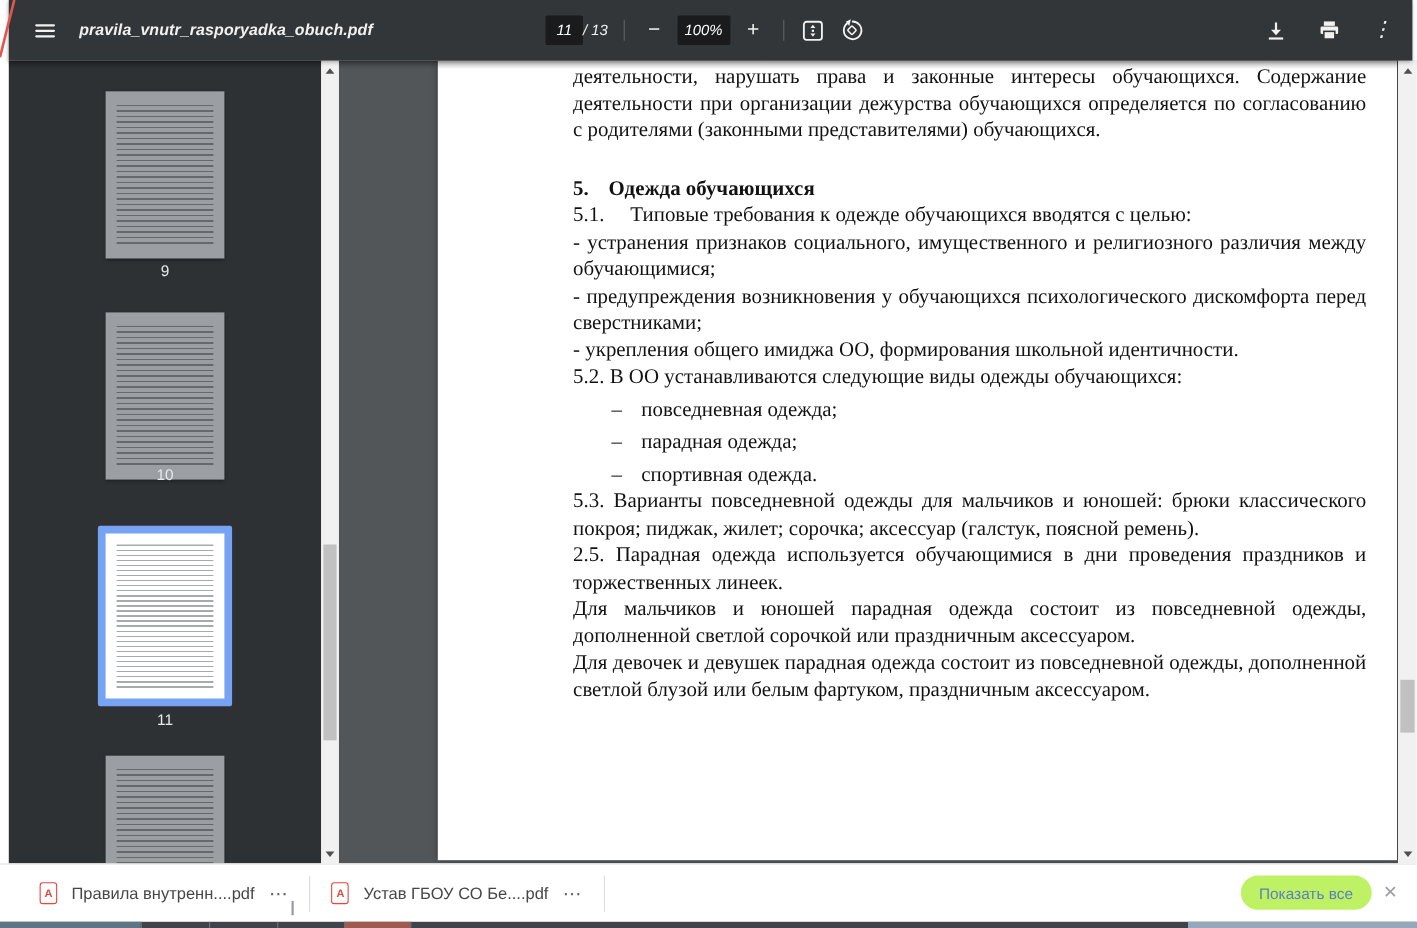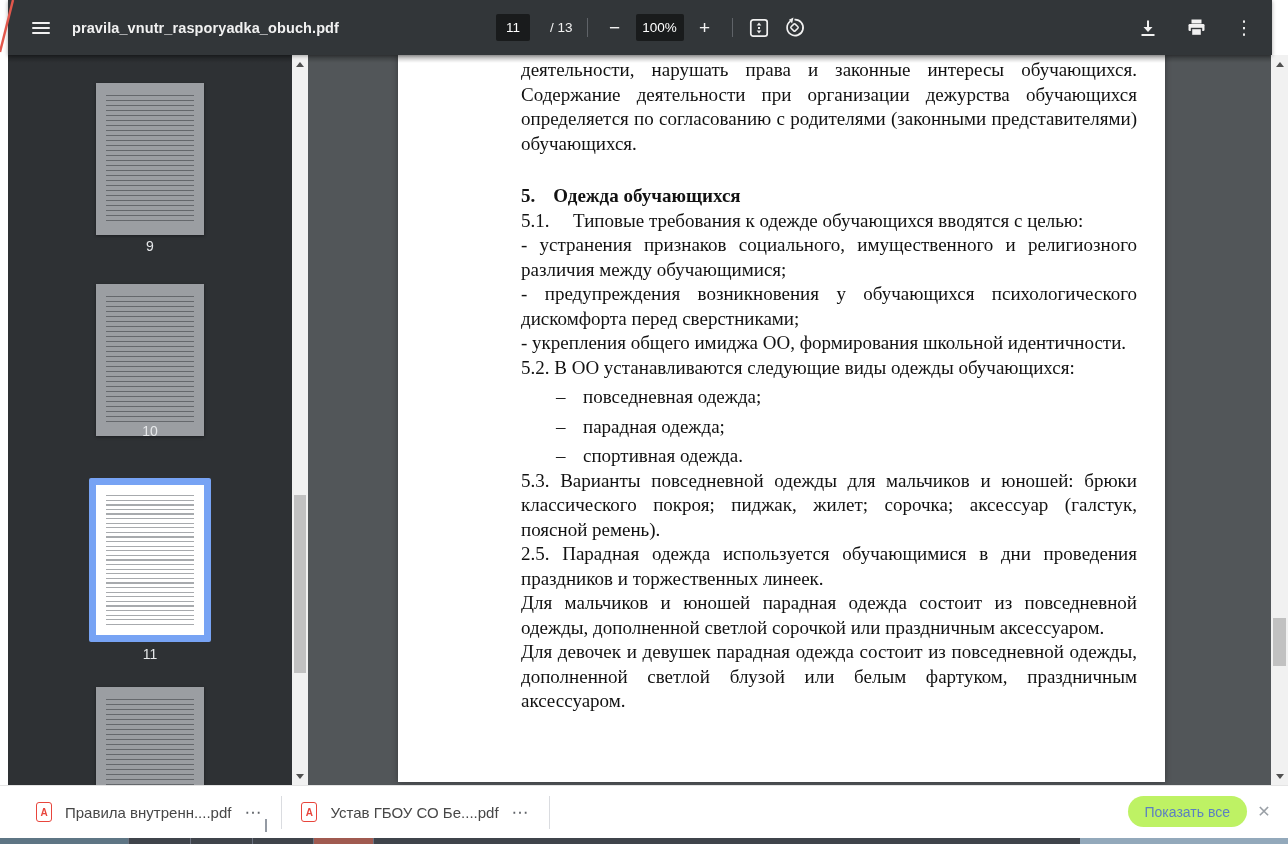--- a/index.html
+++ b/index.html
@@ -4,32 +4,32 @@
 <style>
   * { margin:0; padding:0; box-sizing:border-box; }
   html,body { width:1288px; height:844px; background:#fff; overflow:hidden;
               font-family:"Liberation Sans", sans-serif; }
   .screen { position:relative; width:1288px; height:844px; background:#fff; overflow:hidden; }
 
   
   .corner-svg { position:absolute; left:0; top:0; z-index:60; }
 
   
-  .toolbar { position:absolute; left:8px; top:0; right:16px; height:55px; background:#323639;
-             box-shadow:0 1px 4px rgba(0,0,0,.35); z-index:30; }
+  .toolbar { position:absolute; left:8px; top:0; right:4px; height:55px; background:#323639;
+             box-shadow:0 1px 4px rgba(0,0,0,.35); z-index:30;font-style:italic; }
   .menu-btn { position:absolute; left:14px; top:9px; width:38px; height:38px; display:flex;
               align-items:center; justify-content:center; cursor:pointer; }
   .hamburger { width:18px; }
   .hamburger span { display:block; height:2px; background:#f1f1f1; margin:3px 0; border-radius:1px; }
   .tb-title { position:absolute; left:64px; top:0; height:55px; display:flex; align-items:center;
               color:#f1f1f1; font-size:14.5px; font-weight:600; letter-spacing:.1px; }
   .tb-center { position:absolute; left:488px; top:0; height:55px; display:flex; align-items:center; }
   .page-box { width:34px; height:27px; background:#191b1c; border-radius:2px; color:#fff;
               font-size:13.5px; display:flex; align-items:center; justify-content:center; }
-  .page-count { color:#f1f1f1; font-size:13.5px; margin:0 0 0 20px; white-space:pre; }
+  .page-count { color:#f1f1f1; font-size:13.5px; margin:0 0 0 0; white-space:pre; }
   .tb-sep { width:1px; height:19px; background:#5f6368; margin:0 14px; }
   .tb-btn { width:26px; height:27px; display:flex; align-items:center; justify-content:center;
             color:#f1f1f1; font-size:19px; cursor:pointer; }
   .zoom-box { width:48px; height:27px; background:#191b1c; border-radius:2px; color:#fff;
               font-size:13.5px; display:flex; align-items:center; justify-content:center; margin:13px 8px; }
   .tb-right { position:absolute; right:16px; top:0; height:55px; display:flex; align-items:center; gap:24px; }
   .tb-icon-btn { width:24px; height:24px; display:flex; align-items:center; justify-content:center; cursor:pointer; }
   .kebab { color:#f1f1f1; font-size:19px; line-height:1; }
   .tb-gap12 { margin-left:12px; }
 
@@ -54,21 +54,21 @@
   .sb { position:absolute; top:0; height:730px; background:#f1f1f1; z-index:6; }
   .sb-side { left:284px; width:16px; }
   .sb-main { right:0; width:17px; }
   .sb .arrow { position:absolute; left:0; right:0; height:14px; display:flex; align-items:center; justify-content:center; cursor:pointer; }
   .tri-up { width:0; height:0; border-left:4px solid transparent; border-right:4px solid transparent; border-bottom:5px solid #505050; }
   .tri-down { width:0; height:0; border-left:4px solid transparent; border-right:4px solid transparent; border-top:5px solid #505050; }
   .sb-thumb { position:absolute; left:2px; right:2px; background:#c1c1c1; cursor:pointer; }
 
   
   .doc-area { position:absolute; left:300px; top:0; right:17px; height:730px; background:#525659; }
-  .pdf-page { position:absolute; left:90px; top:0; width:767px; height:727px; background:#fff;
+  .pdf-page { position:absolute; left:90px; top:0; width:872px; height:727px; background:#fff;
               box-shadow:0 0 6px rgba(0,0,0,.35); overflow:hidden;
               font-family:"Liberation Serif","DejaVu Serif",serif; color:#121212; }
   .page-text { padding:3px 28px 0 123px; font-size:19px; line-height:24.5px; }
   .page-text p { text-align:justify; text-align-last:left; }
   .h-center { text-align:center; font-weight:bold;margin-top:28px; }
   .h-center .h-num { margin-right:18px; }
   .p-label { display:inline-block; width:52px; }
   .doc-li { display:flex; margin-top:5px; padding-left:35px; }
   .doc-li .li-bullet { width:27px; }
 

